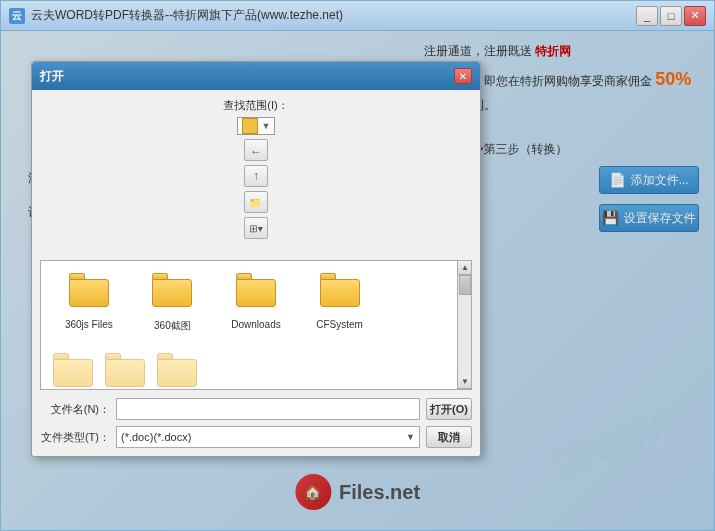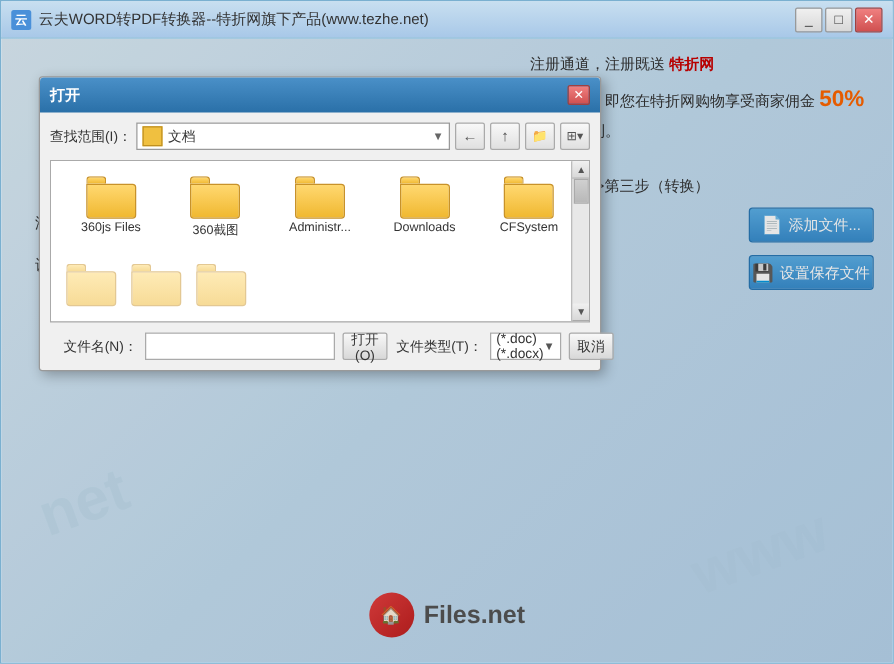--- a/index.html
+++ b/index.html
@@ -257,21 +257,22 @@
 
     .dialog-body {
       padding: 8px;
     }
 
     
     .dialog-toolbar {
       display: flex;
       align-items: center;
       gap: 4px;
-      margin-bottom: 8px;
+      margin-bottom: 21px;
+      flex-direction: column;
     }
 
     .toolbar-label {
       font-size: 11px;
       color: #333;
       white-space: nowrap;
     }
 
     .location-combo {
       flex: 1;
@@ -324,21 +325,21 @@
       display: grid;
       grid-template-columns: repeat(5, 1fr);
       padding: 8px;
       gap: 4px;
     }
 
     .file-item {
       display: flex;
       flex-direction: column;
       align-items: center;
-      gap: 2px;
+      gap: 12px;
       padding: 4px;
       cursor: pointer;
     }
 
     .folder-icon {
       width: 40px; height: 34px;
       position: relative;
     }
 
     .folder-body {
@@ -400,21 +401,21 @@
     
     .files-row2 {
       display: flex;
       padding: 4px 8px;
       gap: 4px;
     }
 
     
     .dialog-form {
       display: flex;
-      flex-direction: row;
+      flex-direction: column;
       gap: 6px;
     }
 
     .dialog-form-row {
       display: flex;
       align-items: center;
       gap: 6px;
     }
 
     .dialog-form-label {
@@ -449,30 +450,31 @@
       font-size: 11px;
       color: #333;
     }
 
     .dialog-form-combo-arrow {
       font-size: 9px;
       color: #555;
     }
 
     .dialog-btn {
-      width: 36px;
+      width: 46px;
       height: 22px;
       background: linear-gradient(180deg, #f8f8f8, #d8d8d8);
       border: 1px solid #aaa;
       font-size: 11px;
       color: #333;
       cursor: pointer;
       display: flex; align-items: center; justify-content: center;
       border-radius: 2px;
       flex-shrink: 0;
+      font-weight: bold;
     }
   </style>
 </head>
 <body>
 
 <div class="app-window">
 
   <div class="title-bar">
     <div class="title-bar-icon">云</div>
     <span class="title-bar-text">云夫WORD转PDF转换器--特折网旗下产品(www.tezhe.net)</span>
@@ -538,21 +540,20 @@
           <span class="dialog-title-text">打开</span>
           <div class="dialog-title-btn">✕</div>
         </div>
 
         <div class="dialog-body">
 
           <div class="dialog-toolbar">
             <span class="toolbar-label">查找范围(I)：</span>
             <div class="location-combo">
               <div class="location-combo-icon"></div>
-              <span class="location-combo-text">文档</span>
               <span class="location-combo-arrow">▼</span>
             </div>
             <div class="toolbar-icon-btn">←</div>
             <div class="toolbar-icon-btn">↑</div>
             <div class="toolbar-icon-btn" style="font-size:10px;">📁</div>
             <div class="toolbar-icon-btn" style="font-size:10px;">⊞▾</div>
           </div>
 
           <div class="files-area">
             <div class="files-grid">
@@ -566,27 +567,20 @@
               </div>
 
               <div class="file-item">
                 <div class="folder-icon">
                   <div class="folder-tab"></div>
                   <div class="folder-body folder-docs"></div>
                 </div>
                 <span class="folder-label">360截图</span>
               </div>
 
-              <div class="file-item">
-                <div class="folder-icon">
-                  <div class="folder-tab"></div>
-                  <div class="folder-body folder-docs"></div>
-                </div>
-                <span class="folder-label">Administr...</span>
-              </div>
 
               <div class="file-item">
                 <div class="folder-icon">
                   <div class="folder-tab"></div>
                   <div class="folder-body"></div>
                 </div>
                 <span class="folder-label">Downloads</span>
               </div>
 
               <div class="file-item">

